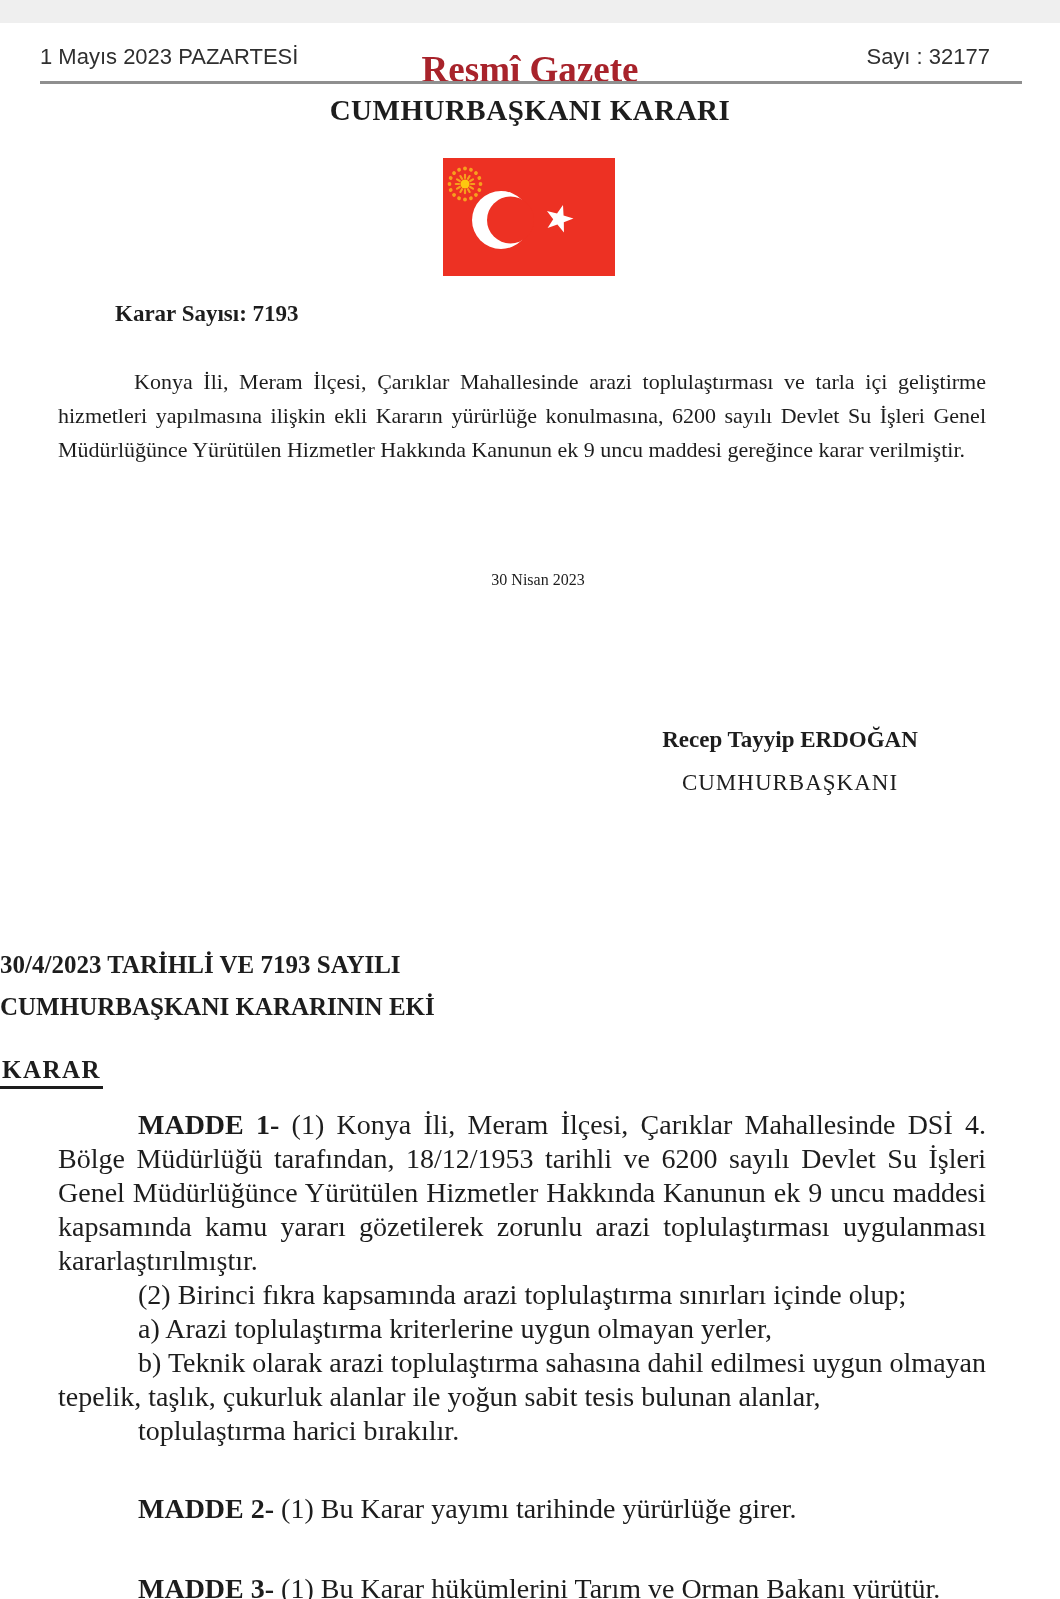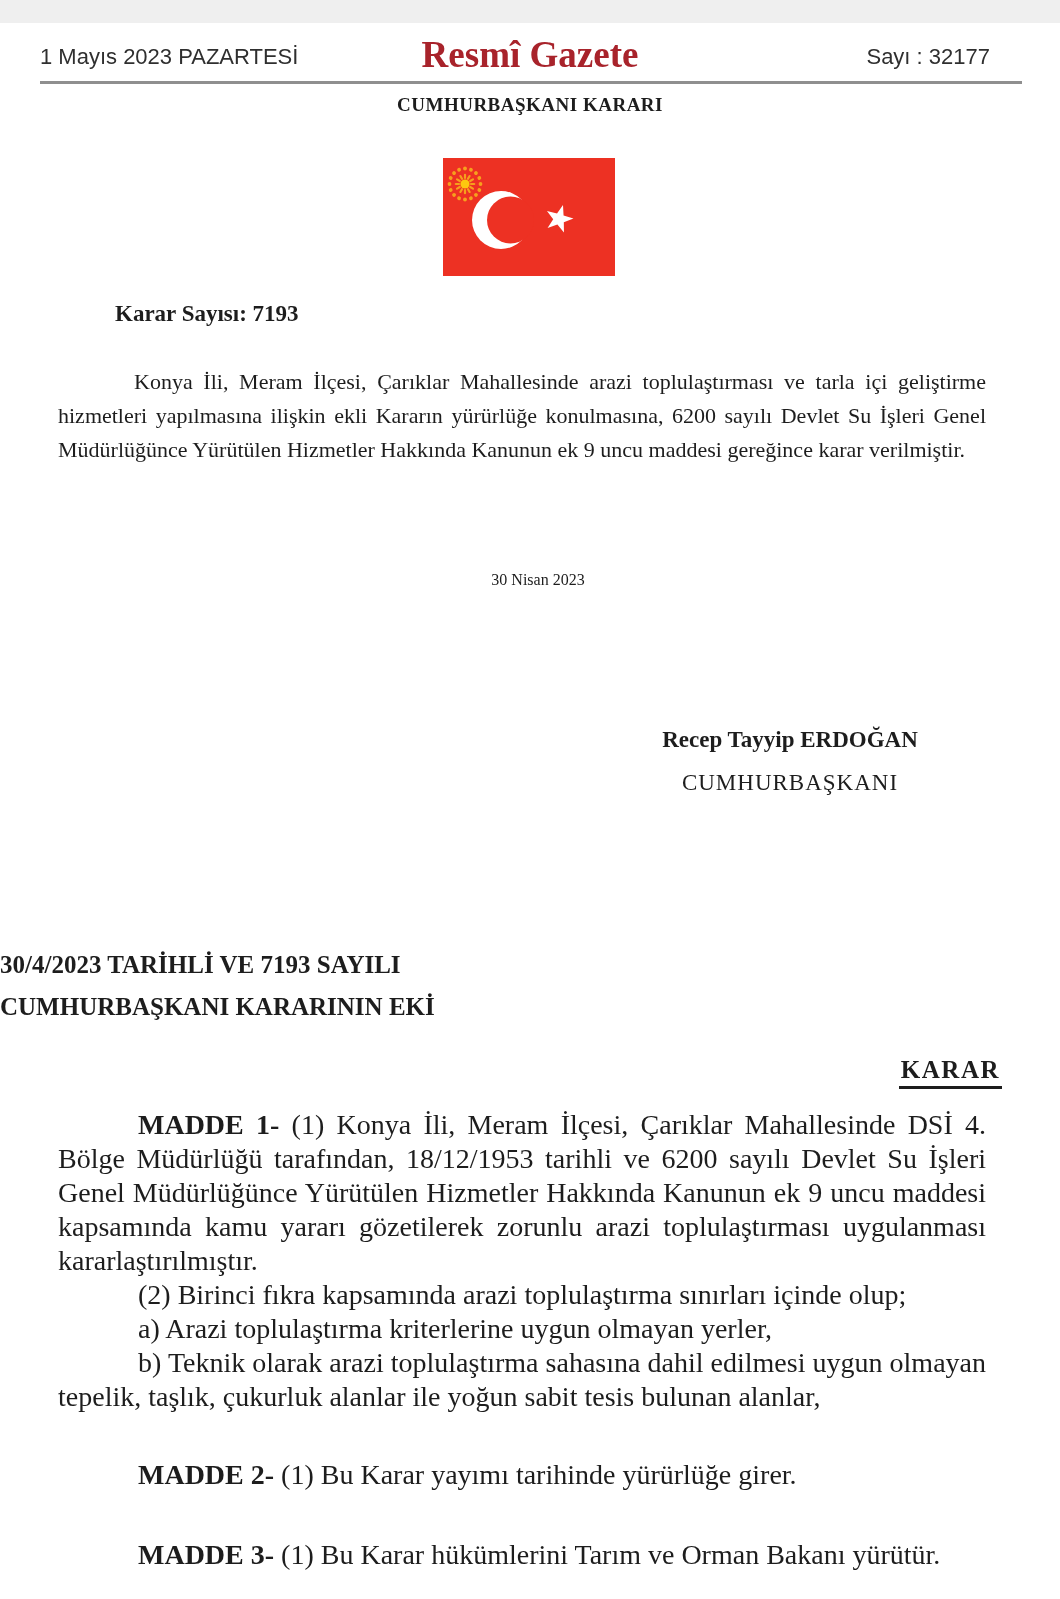--- a/index.html
+++ b/index.html
@@ -6,33 +6,33 @@
   .page{
     position:relative;
     width:1060px;height:1599px;
     background:#ffffff;
     font-family:"Liberation Serif", serif;
     color:#1d1d1d;
     overflow:hidden;
   }
   .topstrip{position:absolute;top:0;left:0;width:1060px;height:23px;background:#efefef;}
   .mast-date{position:absolute;top:44px;left:40px;font-family:"Liberation Sans",sans-serif;font-size:22px;color:#2f2f2f;text-align:right;}
-  .mast-title{position:absolute;top:33px;left:0;width:1060px;text-align:center;font-size:37px;font-weight:bold;color:#a8232b;}
+  .mast-title{position:absolute;top:48px;left:0;width:1060px;text-align:center;font-size:37px;font-weight:bold;color:#a8232b;}
   .mast-issue{position:absolute;top:44px;right:70px;font-family:"Liberation Sans",sans-serif;font-size:22px;color:#2f2f2f;}
   .mast-rule{position:absolute;top:81px;left:40px;width:982px;height:3px;background:#8f8f8f;}
-  .doc-h1{position:absolute;top:94px;left:0;width:1060px;text-align:center;font-size:19px;font-weight:bold;letter-spacing:0.5px;}
+  .doc-h1{position:absolute;top:94px;left:0;width:1060px;text-align:center;font-size:29px;font-weight:bold;letter-spacing:0.5px;}
   .flag{position:absolute;top:158px;left:443px;width:172px;height:118px;}
   .karar-sayisi{position:absolute;top:301px;left:115px;font-size:23px;font-weight:bold;}
   .decree-body{position:absolute;top:343px;left:58px;width:928px;font-size:22px;line-height:34px;text-align:justify;text-indent:76px;}
   .decree-date{position:absolute;top:571px;left:0;width:1052px;text-align:center;font-size:16px;padding-left:12px;}
   .signature{position:absolute;top:727px;left:555px;width:470px;text-align:center;}
   .sig-name{font-size:23px;font-weight:bold;}
   .sig-title{font-size:23px;letter-spacing:1px;margin-top:17px;}
   .annex-title{position:absolute;top:944px;left:0;width:1002px;text-align:left;font-size:25px;font-weight:bold;line-height:42px;}
-  .annex-karar{position:absolute;top:1056px;left:0;width:1002px;text-align:right;}
+  .annex-karar{position:absolute;top:1056px;left:0;width:1002px;text-align:left;}
   .annex-karar span{display:inline-block;font-size:25px;font-weight:bold;letter-spacing:1.5px;border-bottom:3px solid #1d1d1d;padding:0 2px 2px 2px;}
   .annex-body{position:absolute;top:1108px;left:58px;width:928px;font-size:28px;line-height:34px;}
   .par{margin:0;text-align:justify;text-indent:80px;}
   .gap-top-1{margin-top:44px;}
   .gap-top-2{margin-top:46px;}
   .madde{font-weight:bold;}
 </style>
 </head>
 <body>
 
@@ -113,20 +113,21 @@
   </div>
 
   <div class="annex-body">
     <p class="par">
       <b class="madde">MADDE 1-</b>
       <span>(1) Konya İli, Meram İlçesi, Çarıklar Mahallesinde DSİ 4. Bölge Müdürlüğü tarafından, 18/12/1953 tarihli ve 6200 sayılı Devlet Su İşleri Genel Müdürlüğünce Yürütülen Hizmetler Hakkında Kanunun ek 9 uncu maddesi kapsamında kamu yararı gözetilerek zorunlu arazi toplulaştırması uygulanması kararlaştırılmıştır.</span>
     </p>
     <p class="par">(2) Birinci fıkra kapsamında arazi toplulaştırma sınırları içinde olup;</p>
     <p class="par">a) Arazi toplulaştırma kriterlerine uygun olmayan yerler,</p>
     <p class="par">b) Teknik olarak arazi toplulaştırma sahasına dahil edilmesi uygun olmayan tepelik, taşlık, çukurluk alanlar ile yoğun sabit tesis bulunan alanlar,</p>
+    <p class="par">toplulaştırma harici bırakılır.</p>
 
     <p class="par gap-top-1">
       <b class="madde">MADDE 2-</b>
       <span>(1) Bu Karar yayımı tarihinde yürürlüğe girer.</span>
     </p>
 
     <p class="par gap-top-2">
       <b class="madde">MADDE 3-</b>
       <span>(1) Bu Karar hükümlerini Tarım ve Orman Bakanı yürütür.</span>
     </p>

